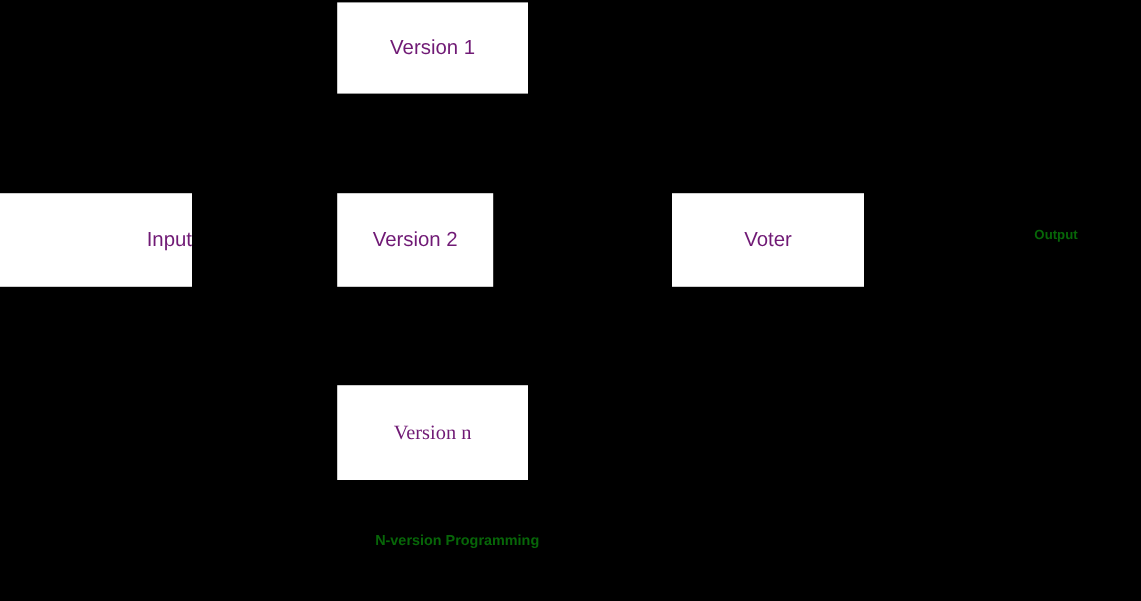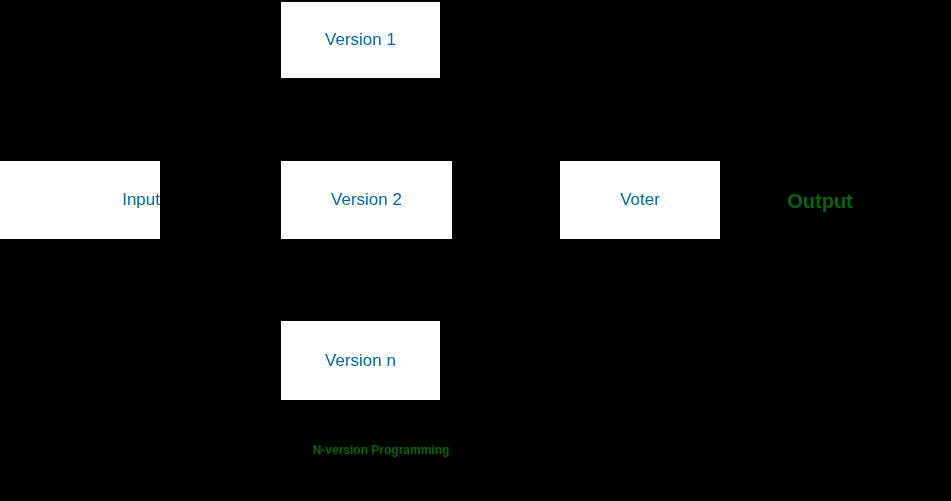--- a/index.html
+++ b/index.html
@@ -16,42 +16,42 @@
     font-family: "Liberation Sans", sans-serif;
   }
   .node {
     position: absolute;
     background: #ffffff;
     display: flex;
     align-items: center;
     justify-content: center;
   }
   .node-label {
-    color: #0369a1;
+    color: #701a75;
     font-size: 17px;
     font-weight: 400;
     white-space: nowrap;
   }
   #node-input     { left: 0px;   top: 161px; width: 160px; height: 78px; justify-content: flex-end; }
   #node-version-1 { left: 281px; top: 2px;   width: 159px; height: 76px; }
-  #node-version-2 { left: 281px; top: 161px; width: 171px; height: 78px; }
-  #node-version-n { left: 281px; top: 321px; width: 159px; height: 79px; }
+  #node-version-2 { left: 281px; top: 161px; width: 130px; height: 78px; }
+  #node-version-n { left: 281px; top: 321px; width: 159px; height: 79px; font-family: Liberation Serif, serif; }
   #node-voter     { left: 560px; top: 161px; width: 160px; height: 78px; }
   .floating-label {
     position: absolute;
     color: #076608;
     font-weight: 700;
     text-align: center;
     white-space: nowrap;
   }
   #output-label {
-    left: 760px;
+    left: 820px;
     top: 190px;
     width: 120px;
-    font-size: 20px;
+    font-size: 11px;
   }
   #diagram-caption {
     left: 240px;
     top: 443px;
     width: 282px;
     font-size: 12px;
   }
 </style>
 </head>
 <body>

